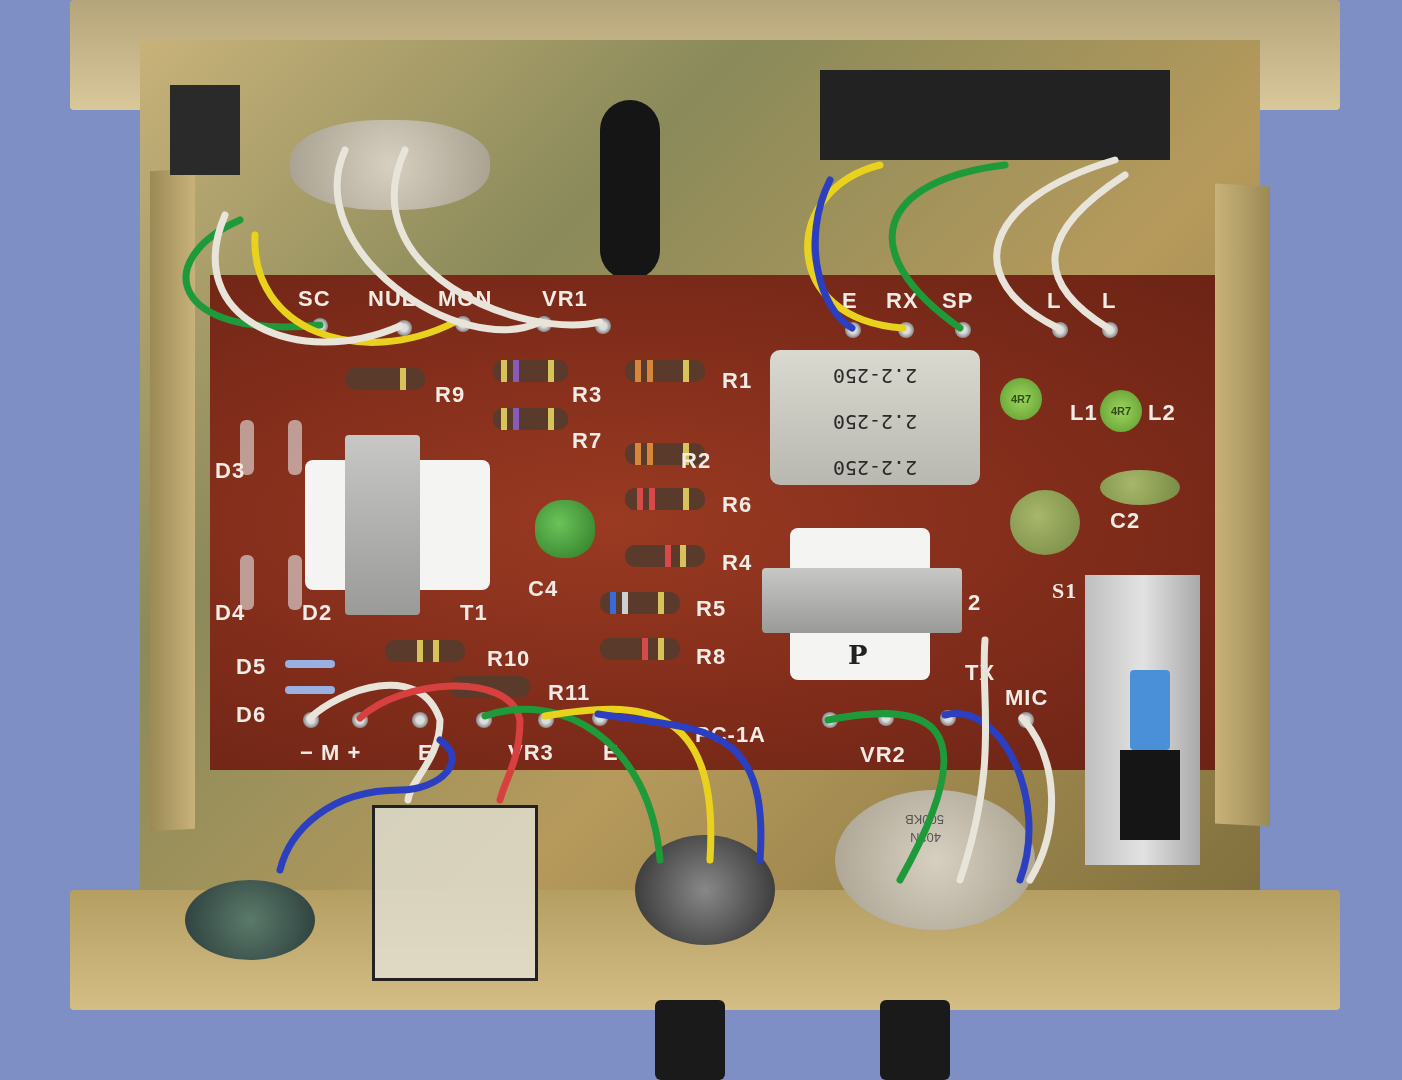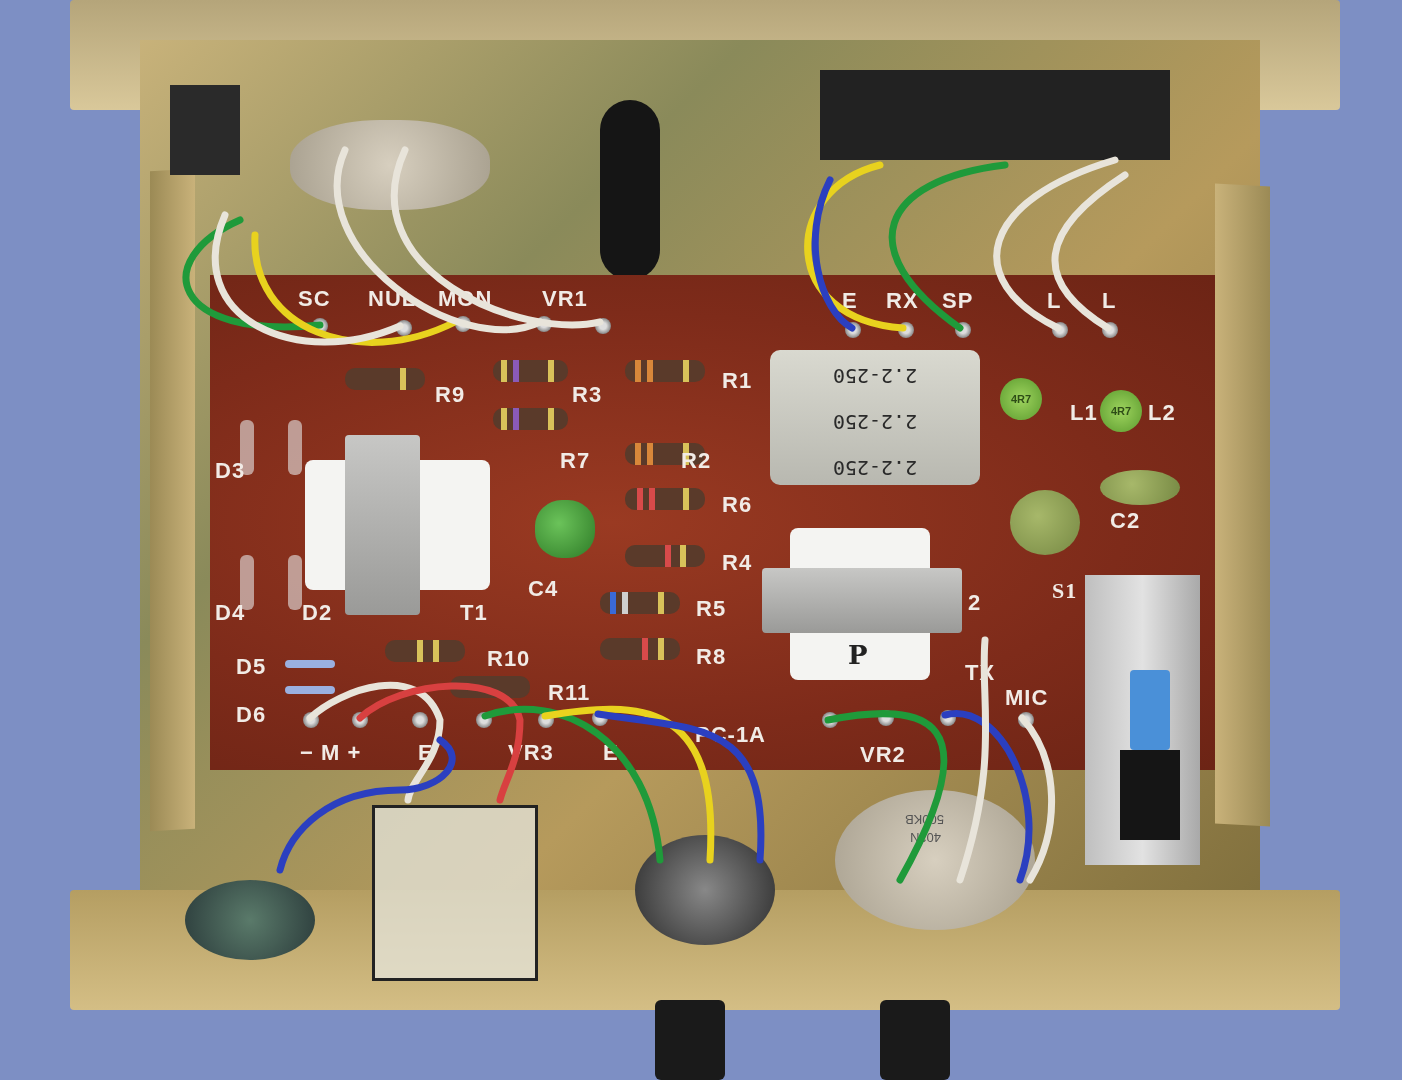--- a/index.html
+++ b/index.html
@@ -78,21 +78,21 @@
     <span class="band" style="left:20px;background:#8a5ab8;"></span>
     <span class="band" style="left:55px;background:#d8c25a;"></span>
   </div>
 <span class="abs silk" style="left:572px;top:382px;">R3</span>
 
 <div class="abs resistor" style="left:493px;top:408px;width:75px;">
     <span class="band" style="left:8px;background:#d8c25a;"></span>
     <span class="band" style="left:20px;background:#8a5ab8;"></span>
     <span class="band" style="left:55px;background:#d8c25a;"></span>
   </div>
-<span class="abs silk" style="left:560px;top:428px;margin-top:20px;">R7</span>
+<span class="abs silk" style="left:572px;top:428px;">R7</span>
 
 <div class="abs resistor" style="left:625px;top:360px;width:80px;">
     <span class="band" style="left:10px;background:#d8873a;"></span>
     <span class="band" style="left:22px;background:#d8873a;"></span>
     <span class="band" style="left:58px;background:#d8c25a;"></span>
   </div>
 <span class="abs silk" style="left:722px;top:368px;">R1</span>
 
 <div class="abs resistor" style="left:625px;top:443px;width:80px;">
     <span class="band" style="left:10px;background:#d8873a;"></span>

